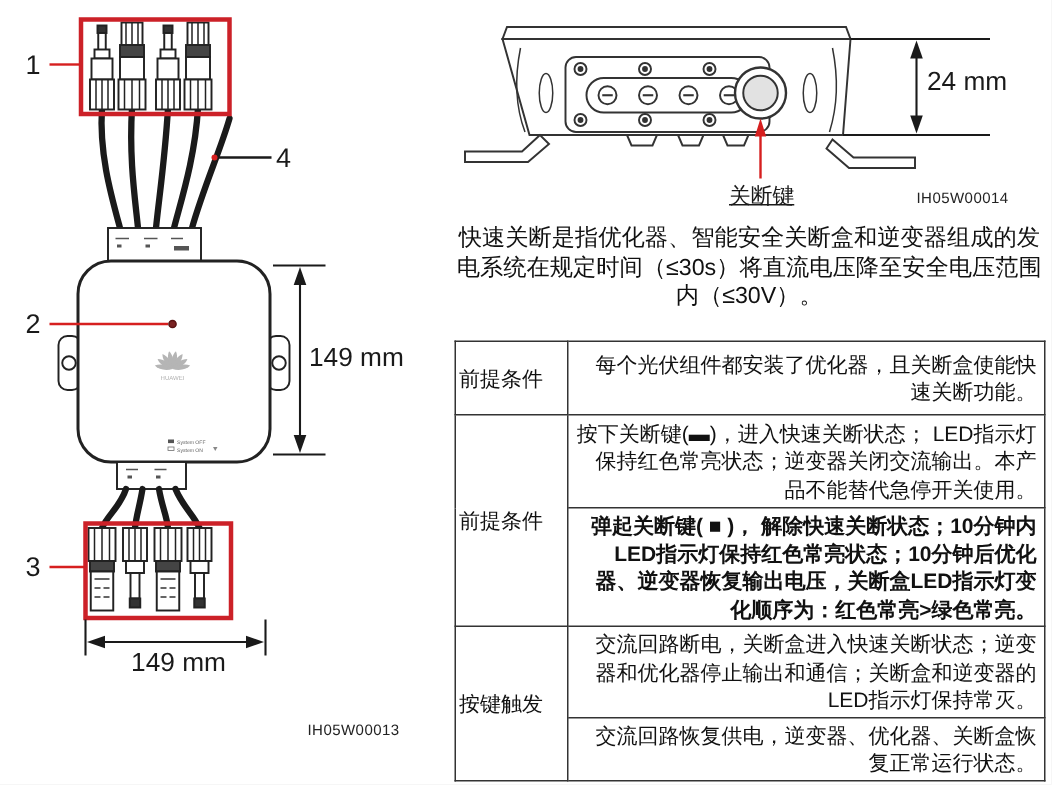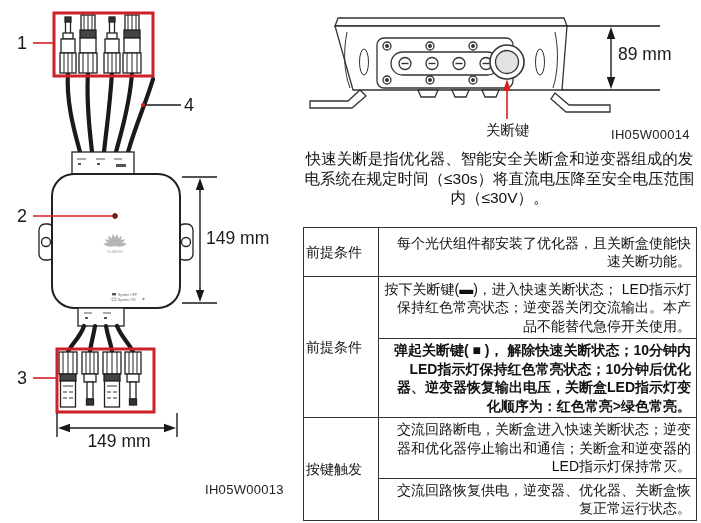--- a/index.html
+++ b/index.html
@@ -5,22 +5,22 @@
   html,body{margin:0;padding:0;background:#fff;}
   #page{
     position:relative;width:701px;height:523px;background:#ffffff;
     outline:1px solid #d9d9d9;overflow:hidden;
     font-family:"Liberation Sans","DejaVu Sans",sans-serif;color:#111;
   }
   .abs{position:absolute;}
   svg{display:block;}
   .callout{font-size:18px;color:#1a1a1a;line-height:1;}
   .dim{font-size:17.5px;color:#1a1a1a;line-height:1;white-space:nowrap;}
-  .figid{font-size:13px;color:#222;letter-spacing:.3px;white-space:nowrap;}
-  .btnlabel{font-size:14.5px;color:#1a1a1a;white-space:nowrap;}
+  .figid{font-size:10px;color:#222;letter-spacing:.3px;white-space:nowrap;}
+  .btnlabel{font-size:14.5px;color:#1a1a1a;white-space:nowrap;text-decoration:underline;}
   #intro{
     left:303px;top:149px;width:393px;font-size:15.5px;line-height:19.5px;
     color:#111;letter-spacing:0;text-align:center;
   }
   #spec-table{
     left:303px;top:227px;width:394px;border-collapse:collapse;table-layout:fixed;
     font-size:14px;line-height:18.5px;color:#111;
   }
   #spec-table td{border:1px solid #333;padding:2px 5px;overflow:hidden;}
   #spec-table td.lbl{width:70px;text-align:left;vertical-align:middle;padding:2px 2px;}
@@ -289,21 +289,21 @@
         <polygon points="311,89 306.8,77 315.2,77" fill="#1a1a1a" stroke="none"></polygon>
       </g>
 
       <g>
         <path d="M207,89 V119" stroke="#d61f1f" stroke-width="1.6"></path>
         <polygon points="207,79 203.2,91 210.8,91" fill="#d61f1f" stroke="none"></polygon>
       </g>
     </g>
   </svg>
 
-  <div class="abs dim" style="left:618px;top:46px">89 mm</div>
+  <div class="abs dim" style="left:618px;top:46px">24 mm</div>
   <div class="abs btnlabel" style="left:486px;top:121px">关断键</div>
   <div class="abs figid" style="left:611px;top:127px">IH05W00014</div>
 
   <div id="intro" class="abs">快速关断是指优化器、智能安全关断盒和逆变器组成的发电系统在规定时间（≤30s）将直流电压降至安全电压范围内（≤30V）。</div>
 
   <table id="spec-table" class="abs">
     <tbody>
       <tr class="r1">
         <td class="lbl">前提条件</td>
         <td class="cnt">每个光伏组件都安装了优化器，且关断盒使能快速关断功能。</td>

